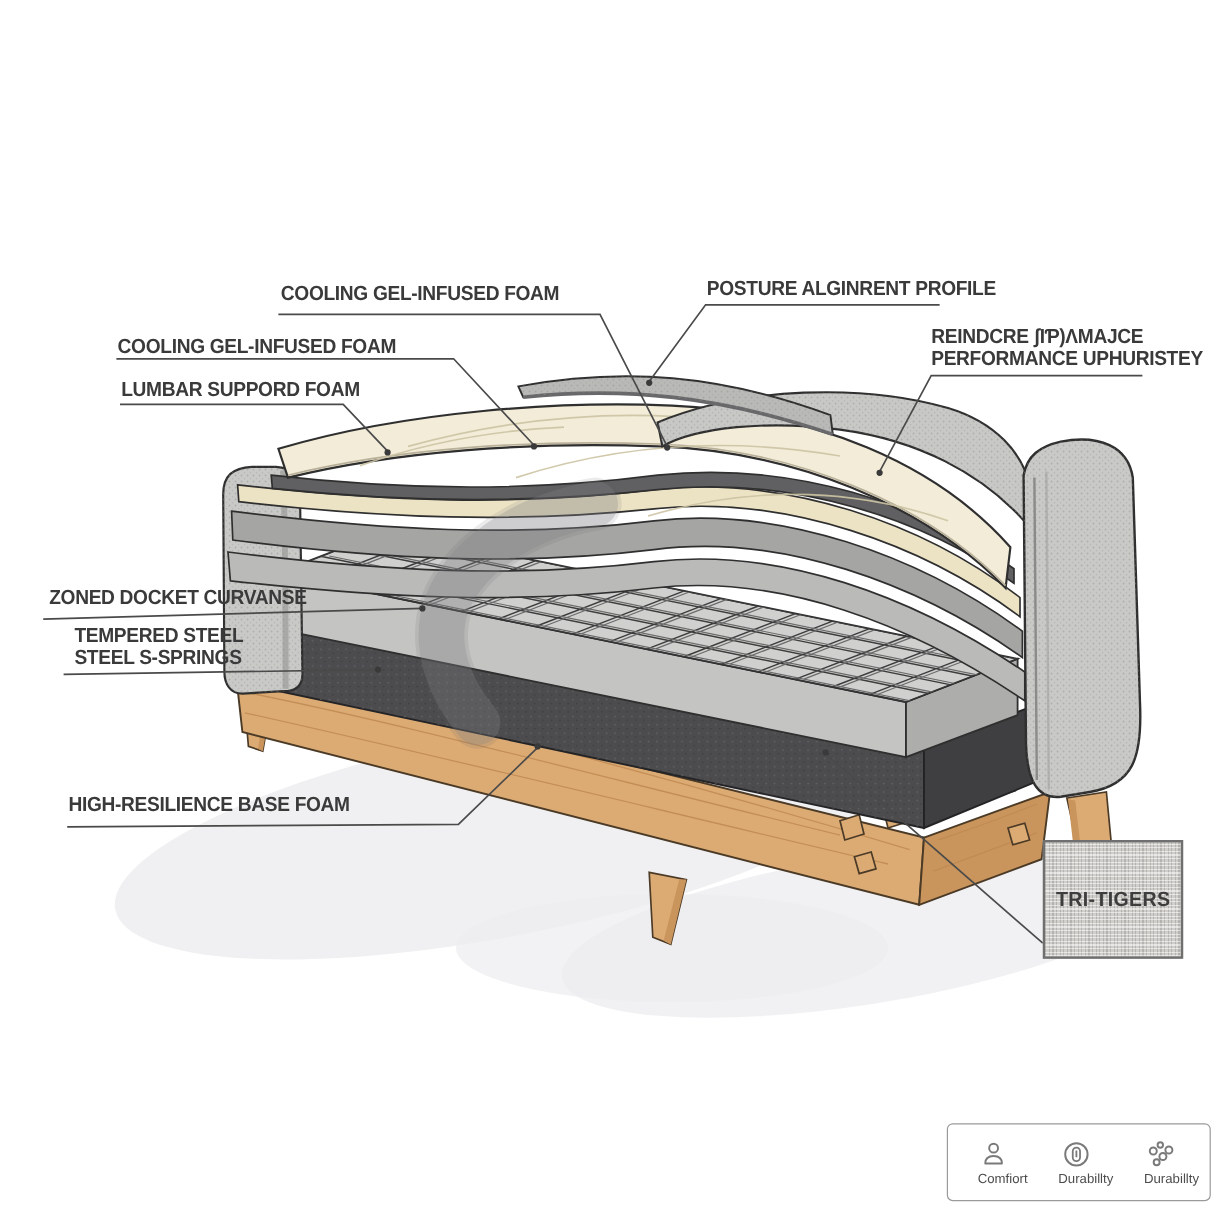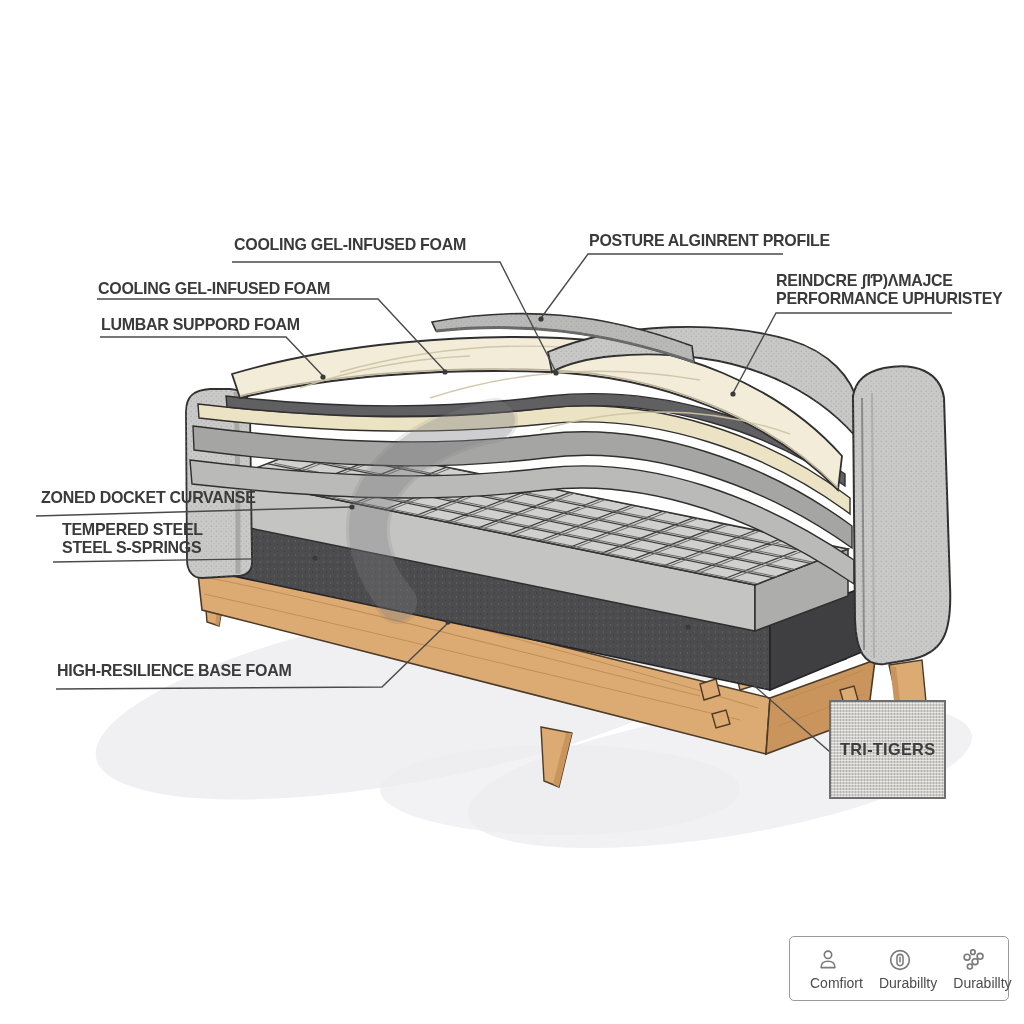--- a/index.html
+++ b/index.html
@@ -17,36 +17,36 @@
   .callout span{display:block;}
   #lbl-cooling-top{left:234px;top:236px;}
   #lbl-cooling-left{left:98px;top:280px;}
   #lbl-lumbar{left:101px;top:316px;}
   #lbl-posture{left:589px;top:232px;}
   #lbl-reinforce{left:776px;top:272px;}
   #lbl-zoned{left:41px;top:489px;}
   #lbl-tempered{left:62px;top:521px;}
   #lbl-basefoam{left:57px;top:662px;}
   .swatch{
-    position:absolute;left:829px;top:700px;width:117px;height:99px;
+    position:absolute;left:869px;top:700px;width:117px;height:99px;
     box-sizing:border-box;border:2px solid #6f6f6f;
     background-color:#d8d6d2;
     background-image:
       repeating-linear-gradient(0deg, rgba(255,255,255,0.45) 0 1px, rgba(0,0,0,0.04) 1px 3px),
       repeating-linear-gradient(90deg, rgba(110,110,110,0.28) 0 1px, rgba(0,0,0,0) 1px 3px);
     display:flex;align-items:center;justify-content:center;
   }
   .swatch-label{font-weight:bold;font-size:17px;color:#3d3d3d;letter-spacing:0.3px;transform:scaleX(0.96);}
   .features{
     position:absolute;left:789px;top:936px;width:220px;height:65px;
     box-sizing:border-box;border:1.5px solid #9a9a9a;border-radius:5px;
     background:#fff;display:flex;align-items:center;justify-content:space-around;padding:0 4px;
   }
   .feature{display:flex;flex-direction:column;align-items:center;gap:2px;}
-  .feature .flabel{font-size:14px;color:#4c4c4c;letter-spacing:0;padding-left:16px;}
+  .feature .flabel{font-size:11px;color:#4c4c4c;letter-spacing:0;padding-left:16px;}
   .feature svg{position:static;display:block;}
 </style>
 </head>
 <body>
 
 <div class="stage">
 
   <svg width="1024" height="1024" viewBox="0 0 1024 1024">
     <defs>
       <pattern id="dots" width="5" height="5" patternUnits="userSpaceOnUse">

